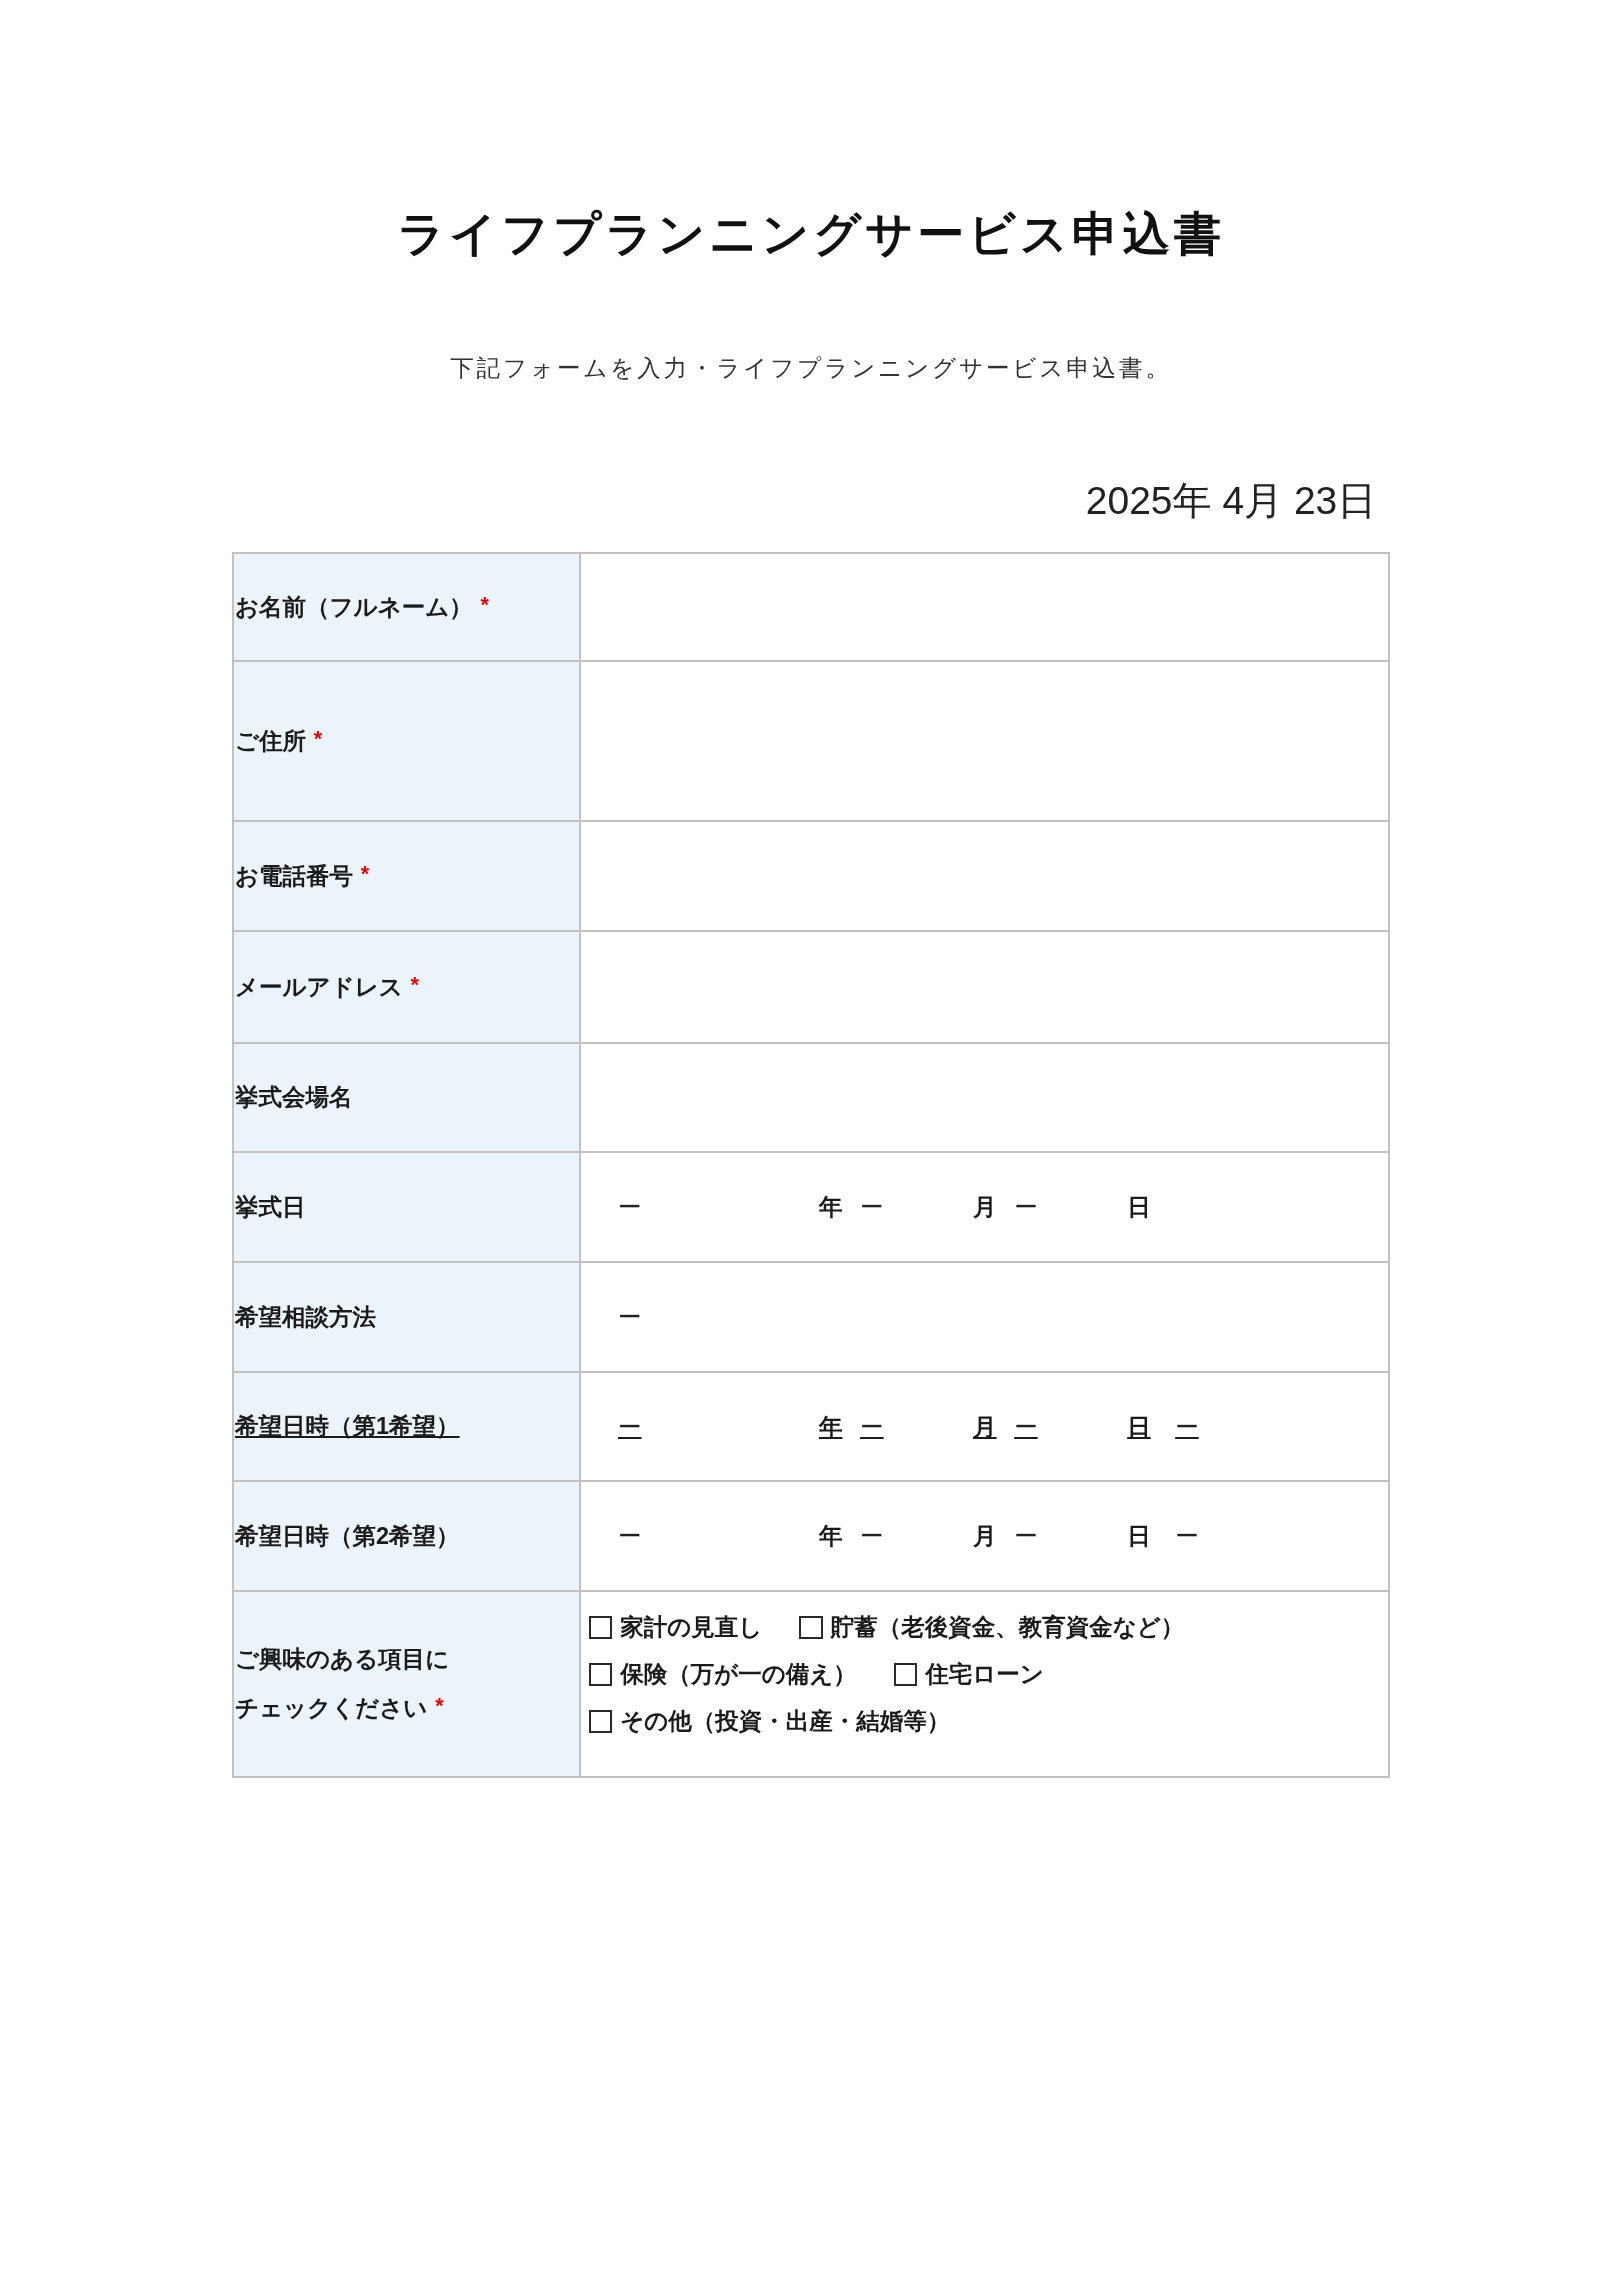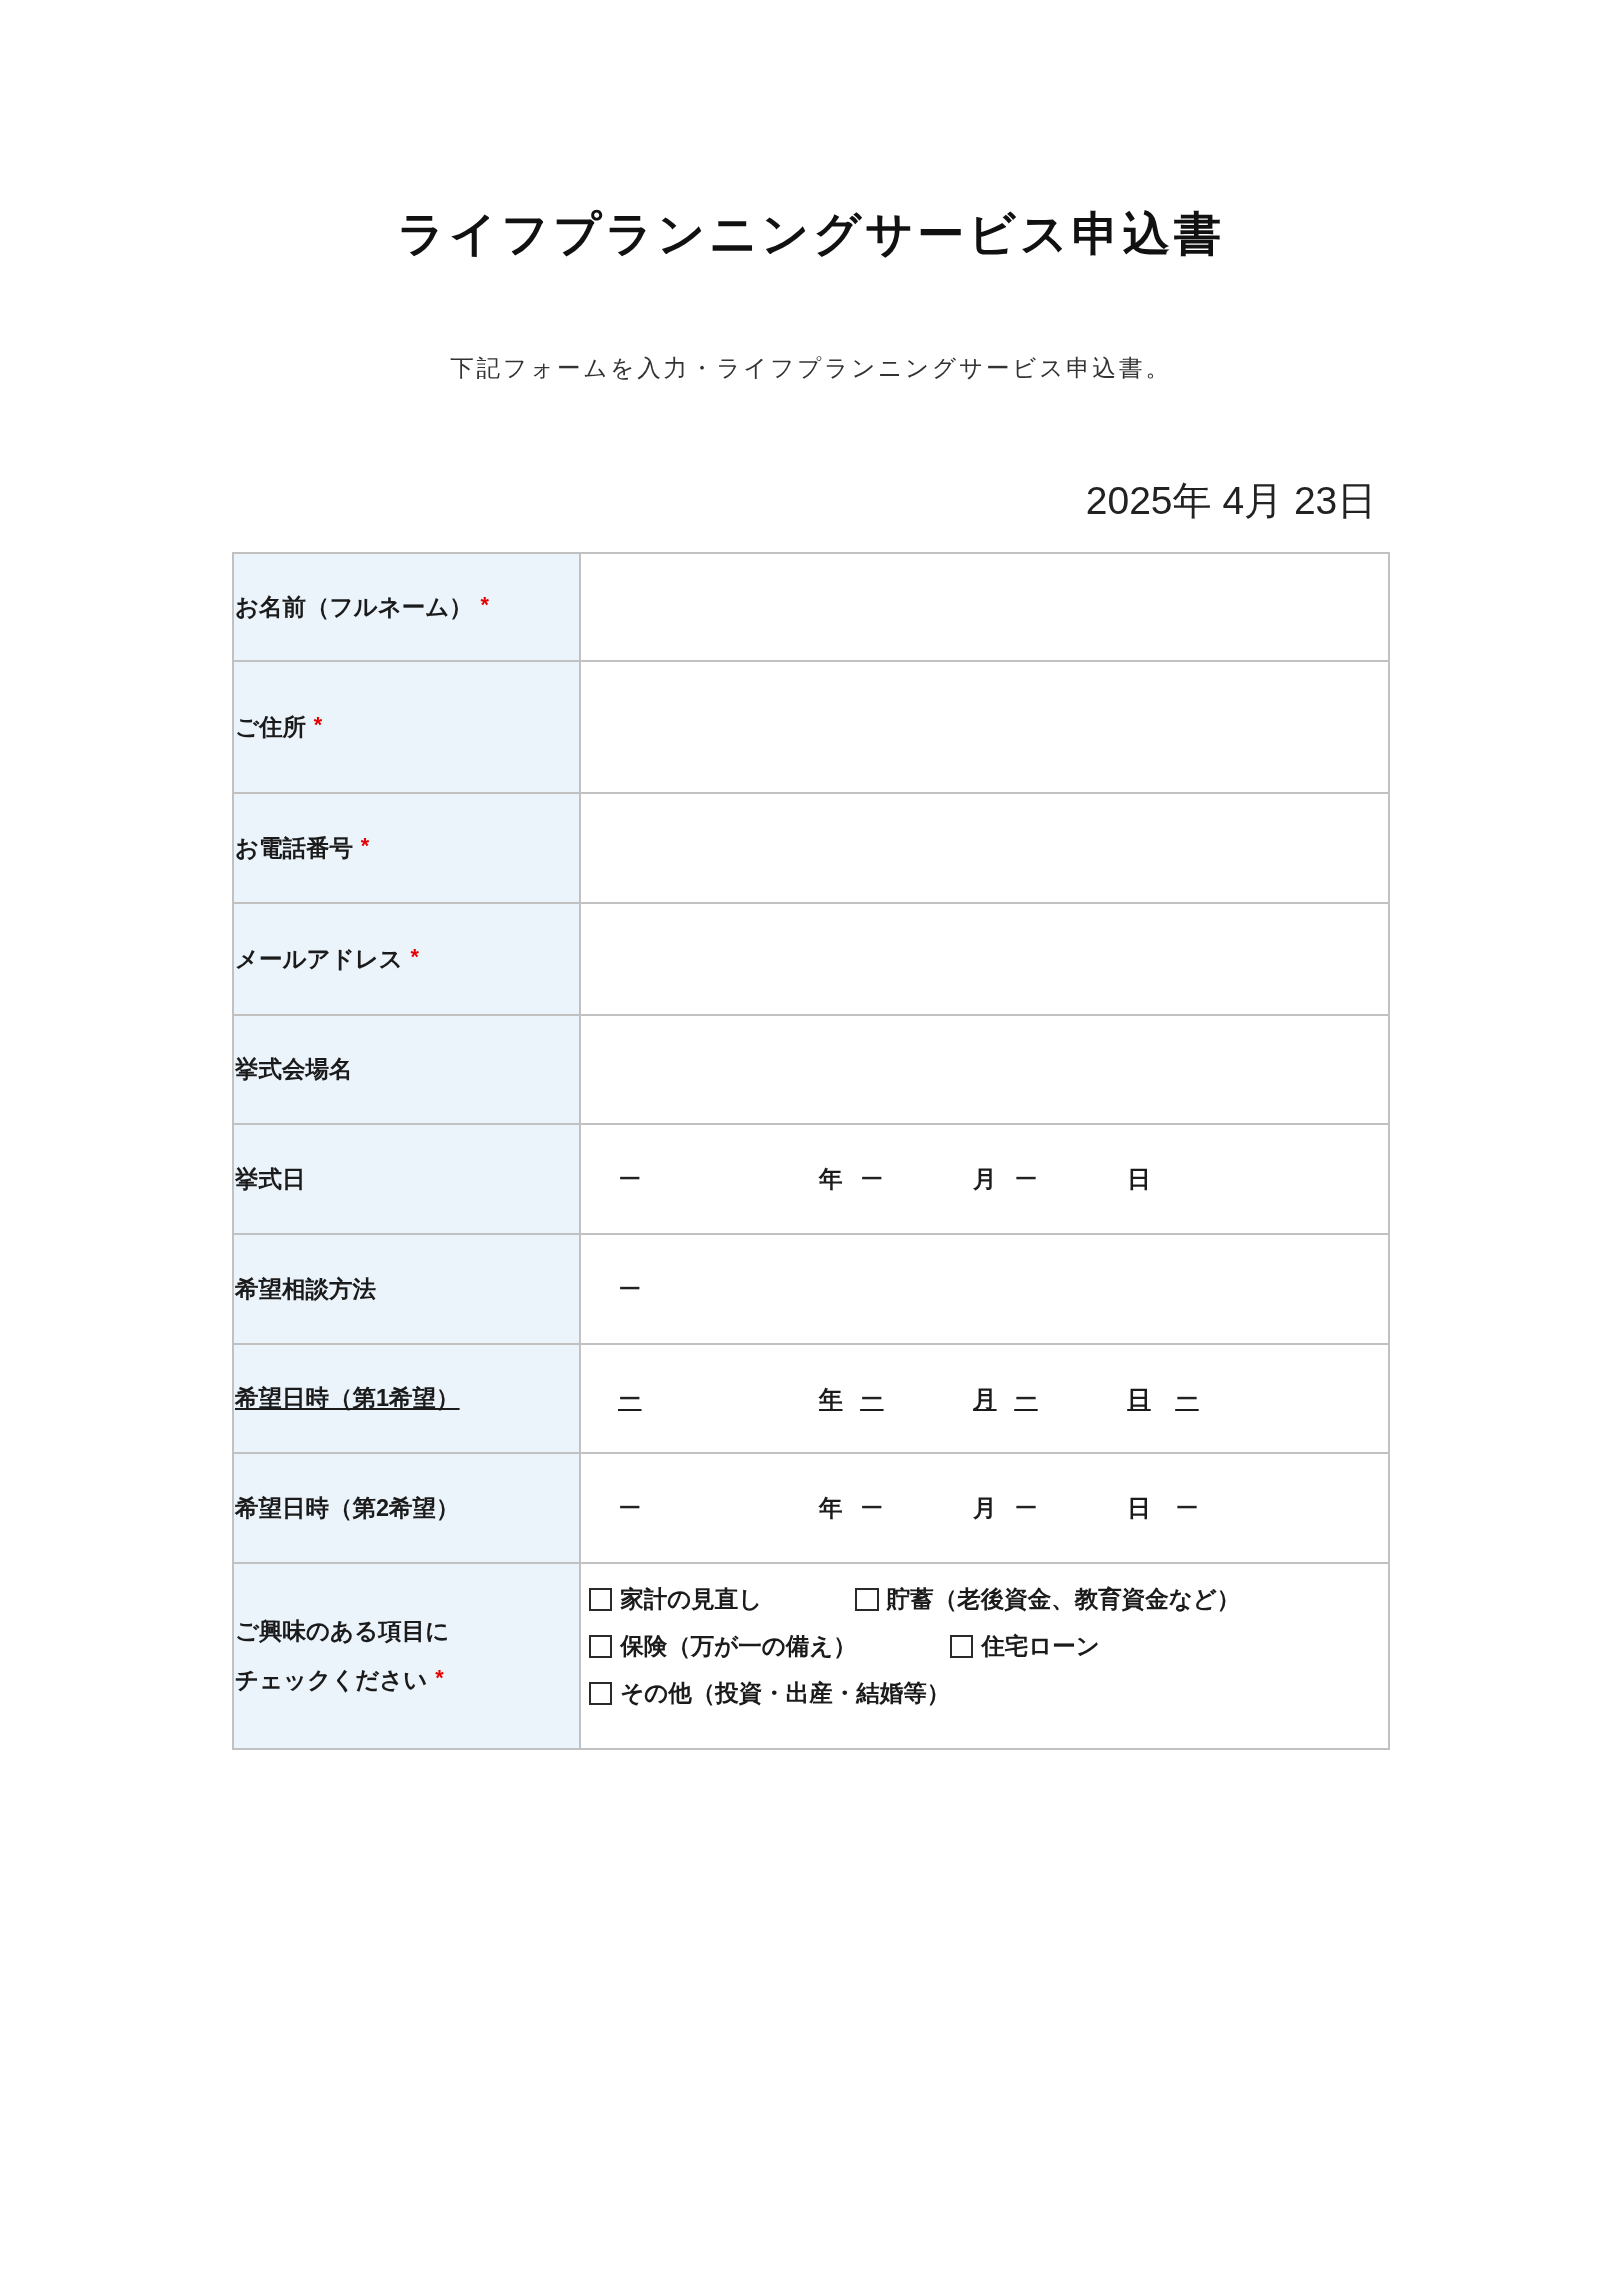--- a/index.html
+++ b/index.html
@@ -58,21 +58,21 @@
   textarea.field-input{height:118px;resize:none;}
 
   .date-line{display:flex;align-items:center;}
   .slot{display:inline-block;font-size:23.5px;color:#222;cursor:pointer;}
   .slot-year{width:201px;}
   .slot-month,.slot-day{width:113px;margin-left:17.6px;}
   .slot-time{margin-left:24.5px;}
   .unit{font-size:23.5px;font-weight:bold;color:#1b1b1b;}
   .single-select{font-size:23.5px;color:#222;cursor:pointer;}
 
-  .cb-line{display:flex;align-items:center;height:47px;gap:93px;}
+  .cb-line{display:flex;align-items:center;height:47px;gap:37px;}
   .cb-item{display:inline-flex;align-items:center;cursor:pointer;}
   .cb-box{
     width:19.6px;height:19.6px;border:2px solid #2a2a2a;
     background:#fff;margin-right:7.8px;flex:0 0 auto;
   }
   .cb-label{font-size:23.5px;font-weight:bold;color:#1b1b1b;white-space:nowrap;}
 
   .footnote{
     margin-top:15.7px;text-align:right;padding-right:3.9px;
     font-size:23.5px;font-weight:bold;color:#1b1b1b;
@@ -88,21 +88,21 @@
   <div class="form-date">2025年 4月 23日</div>
 
   <table class="form-table">
     <tbody id="form-rows">
         <tr style="height: 108px;">
           <th class="cell-label">
             <div class="lbl-line"><span>お名前（フルネーム）</span><span class="req">*</span></div>
           </th>
           <td class="cell-value"><input class="field-input" style=""></td>
         </tr>
-        <tr style="height: 132px; margin-top: 12px;">
+        <tr style="height: 160px; margin-top: 12px;">
           <th class="cell-label">
             <div class="lbl-line"><span>ご住所</span><span class="req">*</span></div>
           </th>
           <td class="cell-value"><textarea class="field-input" style=""></textarea></td>
         </tr>
         <tr style="height: 110px;">
           <th class="cell-label">
             <div class="lbl-line"><span>お電話番号</span><span class="req">*</span></div>
           </th>
           <td class="cell-value"><input class="field-input" style=""></td>

